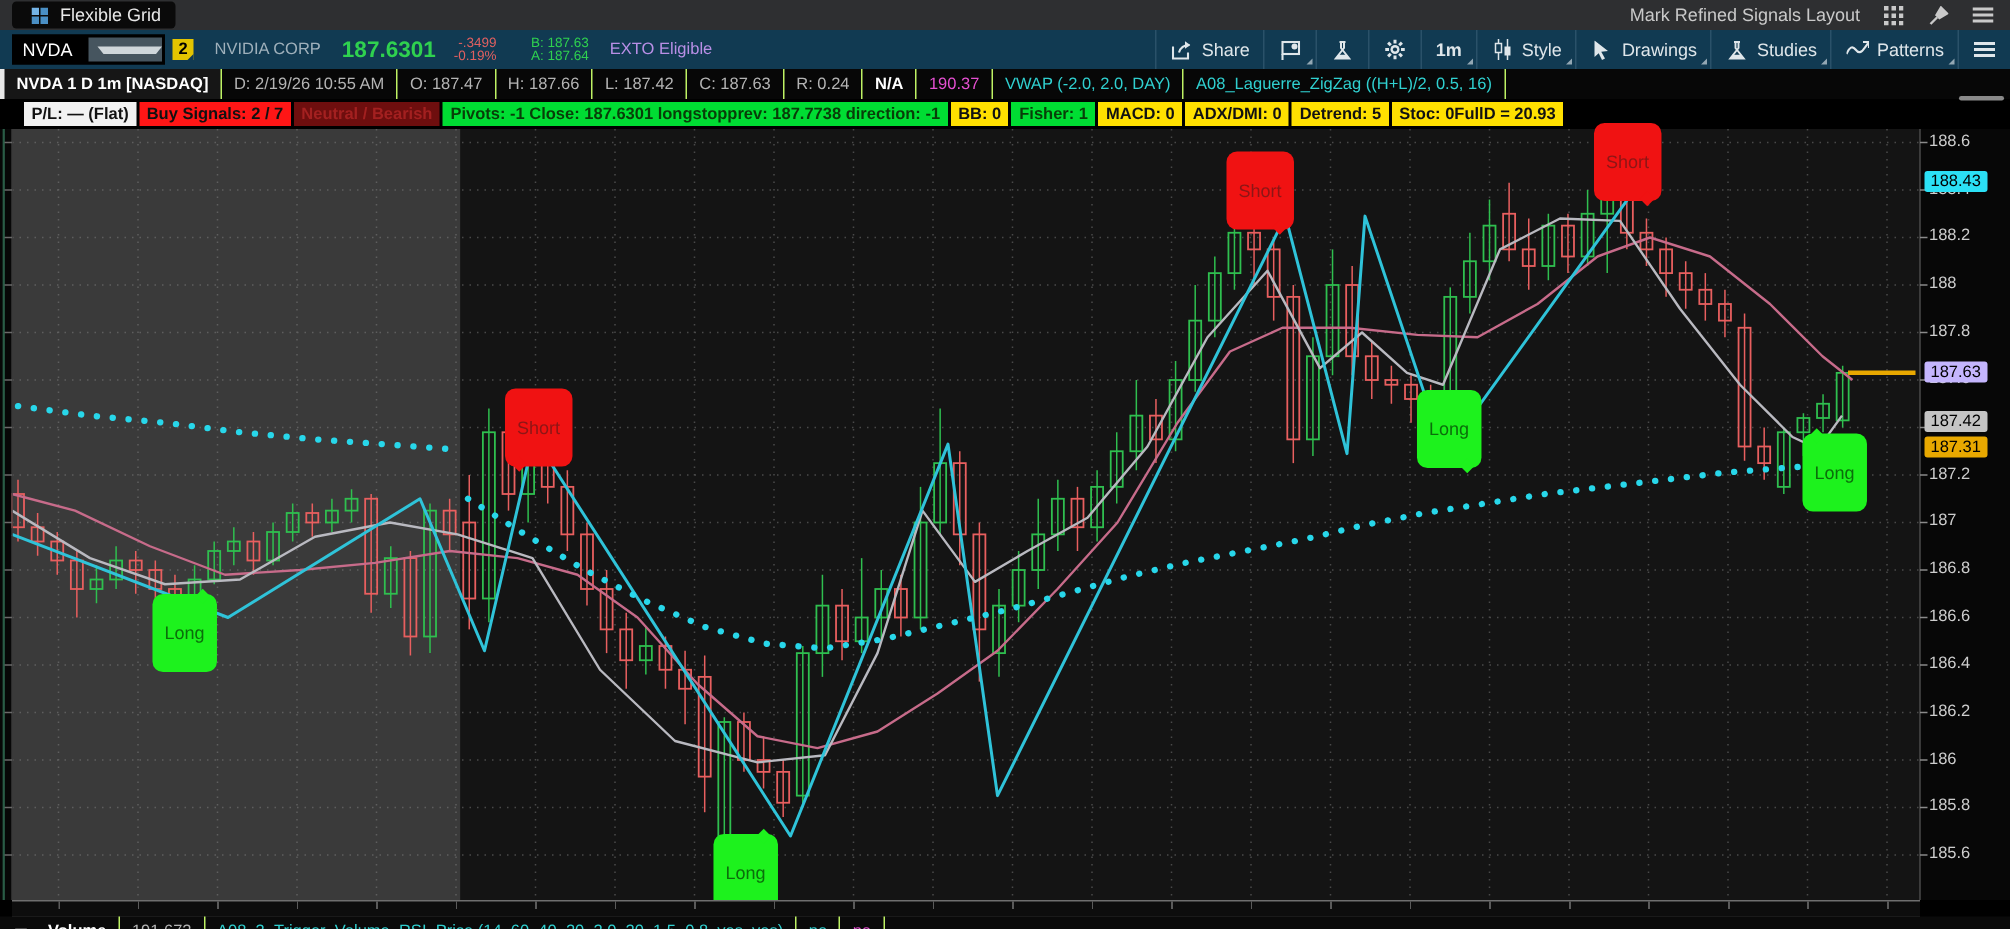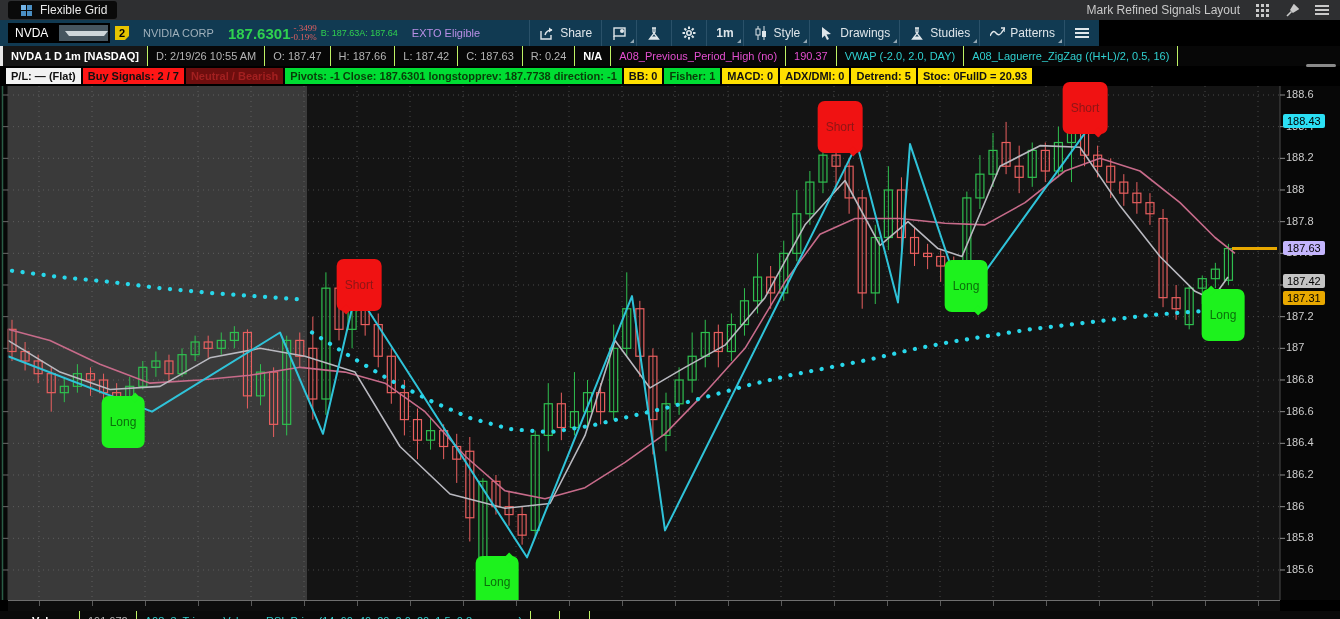--- a/index.html
+++ b/index.html
@@ -4,46 +4,46 @@
 <style>
   html,body{margin:0;padding:0;background:#000;width:1340px;height:619px;overflow:hidden;
     font-family:"Liberation Sans","DejaVu Sans",sans-serif;-webkit-font-smoothing:antialiased;}
   
   #row0{position:absolute;top:0;left:0;width:1340px;height:20px;background:#2e2f31;display:flex;align-items:center;}
   .layout-tab{display:flex;align-items:center;gap:6px;background:#0a0a0a;border-radius:3px;height:18px;
     margin-left:8px;padding:0 10px;color:#e8e8e8;font-size:12px;}
   #row0-right{margin-left:auto;display:flex;align-items:center;gap:14px;padding-right:10px;color:#c9c9c9;font-size:12px;}
   .mini-icon{display:inline-flex;align-items:center;justify-content:center;width:16px;height:16px;}
   
-  #row1{position:absolute;top:20px;left:0;width:1099px;height:26px;background:#113a52;display:flex;align-items:center;color:#dde4e9;font-size:12px;}
+  #row1{position:absolute;top:20px;left:0;width:1340px;height:26px;background:#113a52;display:flex;align-items:center;color:#dde4e9;font-size:12px;}
   .sym-input{display:flex;align-items:center;background:#000;height:18px;width:100px;margin-left:8px;border:1px solid #000;}
   .sym-input span{flex:1;padding-left:6px;color:#fff;font-size:12px;}
   .sym-drop{width:16px;height:16px;background:#46555f;margin:1px;display:flex;align-items:center;justify-content:center;}
   .tri-down{width:0;height:0;border-left:4px solid transparent;border-right:4px solid transparent;border-top:5px solid #cfd6da;}
   .flag-badge{position:relative;width:14px;height:14px;background:#e3c400;color:#000;font-size:11px;font-weight:bold;
     display:flex;align-items:center;justify-content:center;margin-left:5px;}
   .flag-badge::after{content:'';position:absolute;right:0;bottom:0;border-left:4px solid transparent;border-bottom:4px solid #113a52;}
   .company{color:#9fb0bb;margin-left:14px;font-size:11px;}
   .last-price{color:#2fd14f;font-weight:bold;font-size:15px;margin-left:14px;}
-  .chg-block{display:flex;flex-direction:column;align-items:flex-end;margin-left:0;line-height:9px;font-family:Liberation Serif, serif;}
+  .chg-block{display:flex;flex-direction:column;align-items:flex-end;margin-left:12px;line-height:9px;}
   .chg-block span{color:#e06060;font-size:9px;}
-  .ba-block{display:flex;align-items:flex-start;margin-left:4px;line-height:9px;}
+  .ba-block{display:flex;flex-direction:column;align-items:flex-start;margin-left:23px;line-height:9px;}
   .ba-block span{color:#2fd14f;font-size:9px;}
   .exto{color:#b98fe6;margin-left:14px;font-size:11px;}
   #row1-right{margin-left:auto;display:flex;align-items:stretch;height:100%;}
   .tool-group{position:relative;display:flex;align-items:center;gap:5px;padding:0 9px;border-left:1px solid rgba(160,190,210,.18);color:#dfe6ea;}
   .tool-group.menu::after{content:'';position:absolute;right:2px;bottom:3px;border-left:4px solid transparent;border-bottom:4px solid #93a7b3;}
   .tf{font-size:12px;font-weight:bold;}
   
   #row2{position:absolute;top:46px;left:0;width:1340px;height:20px;background:#070707;display:flex;align-items:stretch;font-size:11px;border-bottom:1px solid #1d1d1d;}
   .cell{display:flex;align-items:center;padding:0 8px;border-right:1px solid #bef264;white-space:nowrap;color:#b4b4b4;}
   .cell.title{background:#161616;color:#fff;font-weight:bold;border-left:3px solid #e8e8e8;}
   .c-yellow{color:#d8c24a;} .c-magenta{color:#e44fd0;} .c-cyan{color:#30d0d0;} .c-white{color:#fff;font-weight:bold;}
   
-  #row3{position:absolute;top:66px;left:0;width:1340px;height:20px;background:#000;display:flex;align-items:center;gap:2px;padding-left:6px;box-sizing:border-box;}
+  #row3{position:absolute;top:66px;left:0;width:1340px;height:20px;background:#000;display:flex;align-items:center;gap:2px;padding-left:16px;box-sizing:border-box;}
   .pill{height:16px;display:flex;align-items:center;padding:0 5px;font-size:11px;font-weight:bold;white-space:nowrap;}
   .p-white{background:#f2f2f2;color:#111;}
   .p-red{background:#ff1616;color:#111;}
   .p-darkred{background:#6e0e0e;color:#a32020;}
   .p-green{background:#00dd33;color:#083d08;}
   .p-yellow{background:#ffe000;color:#111;}
   .grip{position:absolute;left:1306px;top:64px;width:30px;height:3px;background:#8a8a8a;border-radius:2px;}
   
   #chart{position:absolute;top:86px;left:0;width:1340px;height:514px;background:#070707;}
   #chart svg{position:absolute;top:0;left:0;}
@@ -242,21 +242,20 @@
 
 <div id="row2">
   <div class="cell title">NVDA 1 D 1m [NASDAQ]</div>
   <div class="cell">D: 2/19/26 10:55 AM</div>
   <div class="cell">O: 187.47</div>
   <div class="cell">H: 187.66</div>
   <div class="cell">L: 187.42</div>
   <div class="cell">C: 187.63</div>
   <div class="cell">R: 0.24</div>
   <div class="cell c-white">N/A</div>
-  <div class="cell c-magenta">A08_Previous_Period_High (no)</div>
   <div class="cell c-magenta">190.37</div>
   <div class="cell c-cyan">VWAP (-2.0, 2.0, DAY)</div>
   <div class="cell c-cyan">A08_Laguerre_ZigZag ((H+L)/2, 0.5, 16)</div>
 
 </div>
 
 <div id="row3">
   <div class="pill p-white">P/L: — (Flat)</div>
   <div class="pill p-red">Buy Signals: 2 / 7</div>
   <div class="pill p-darkred">Neutral / Bearish</div>

